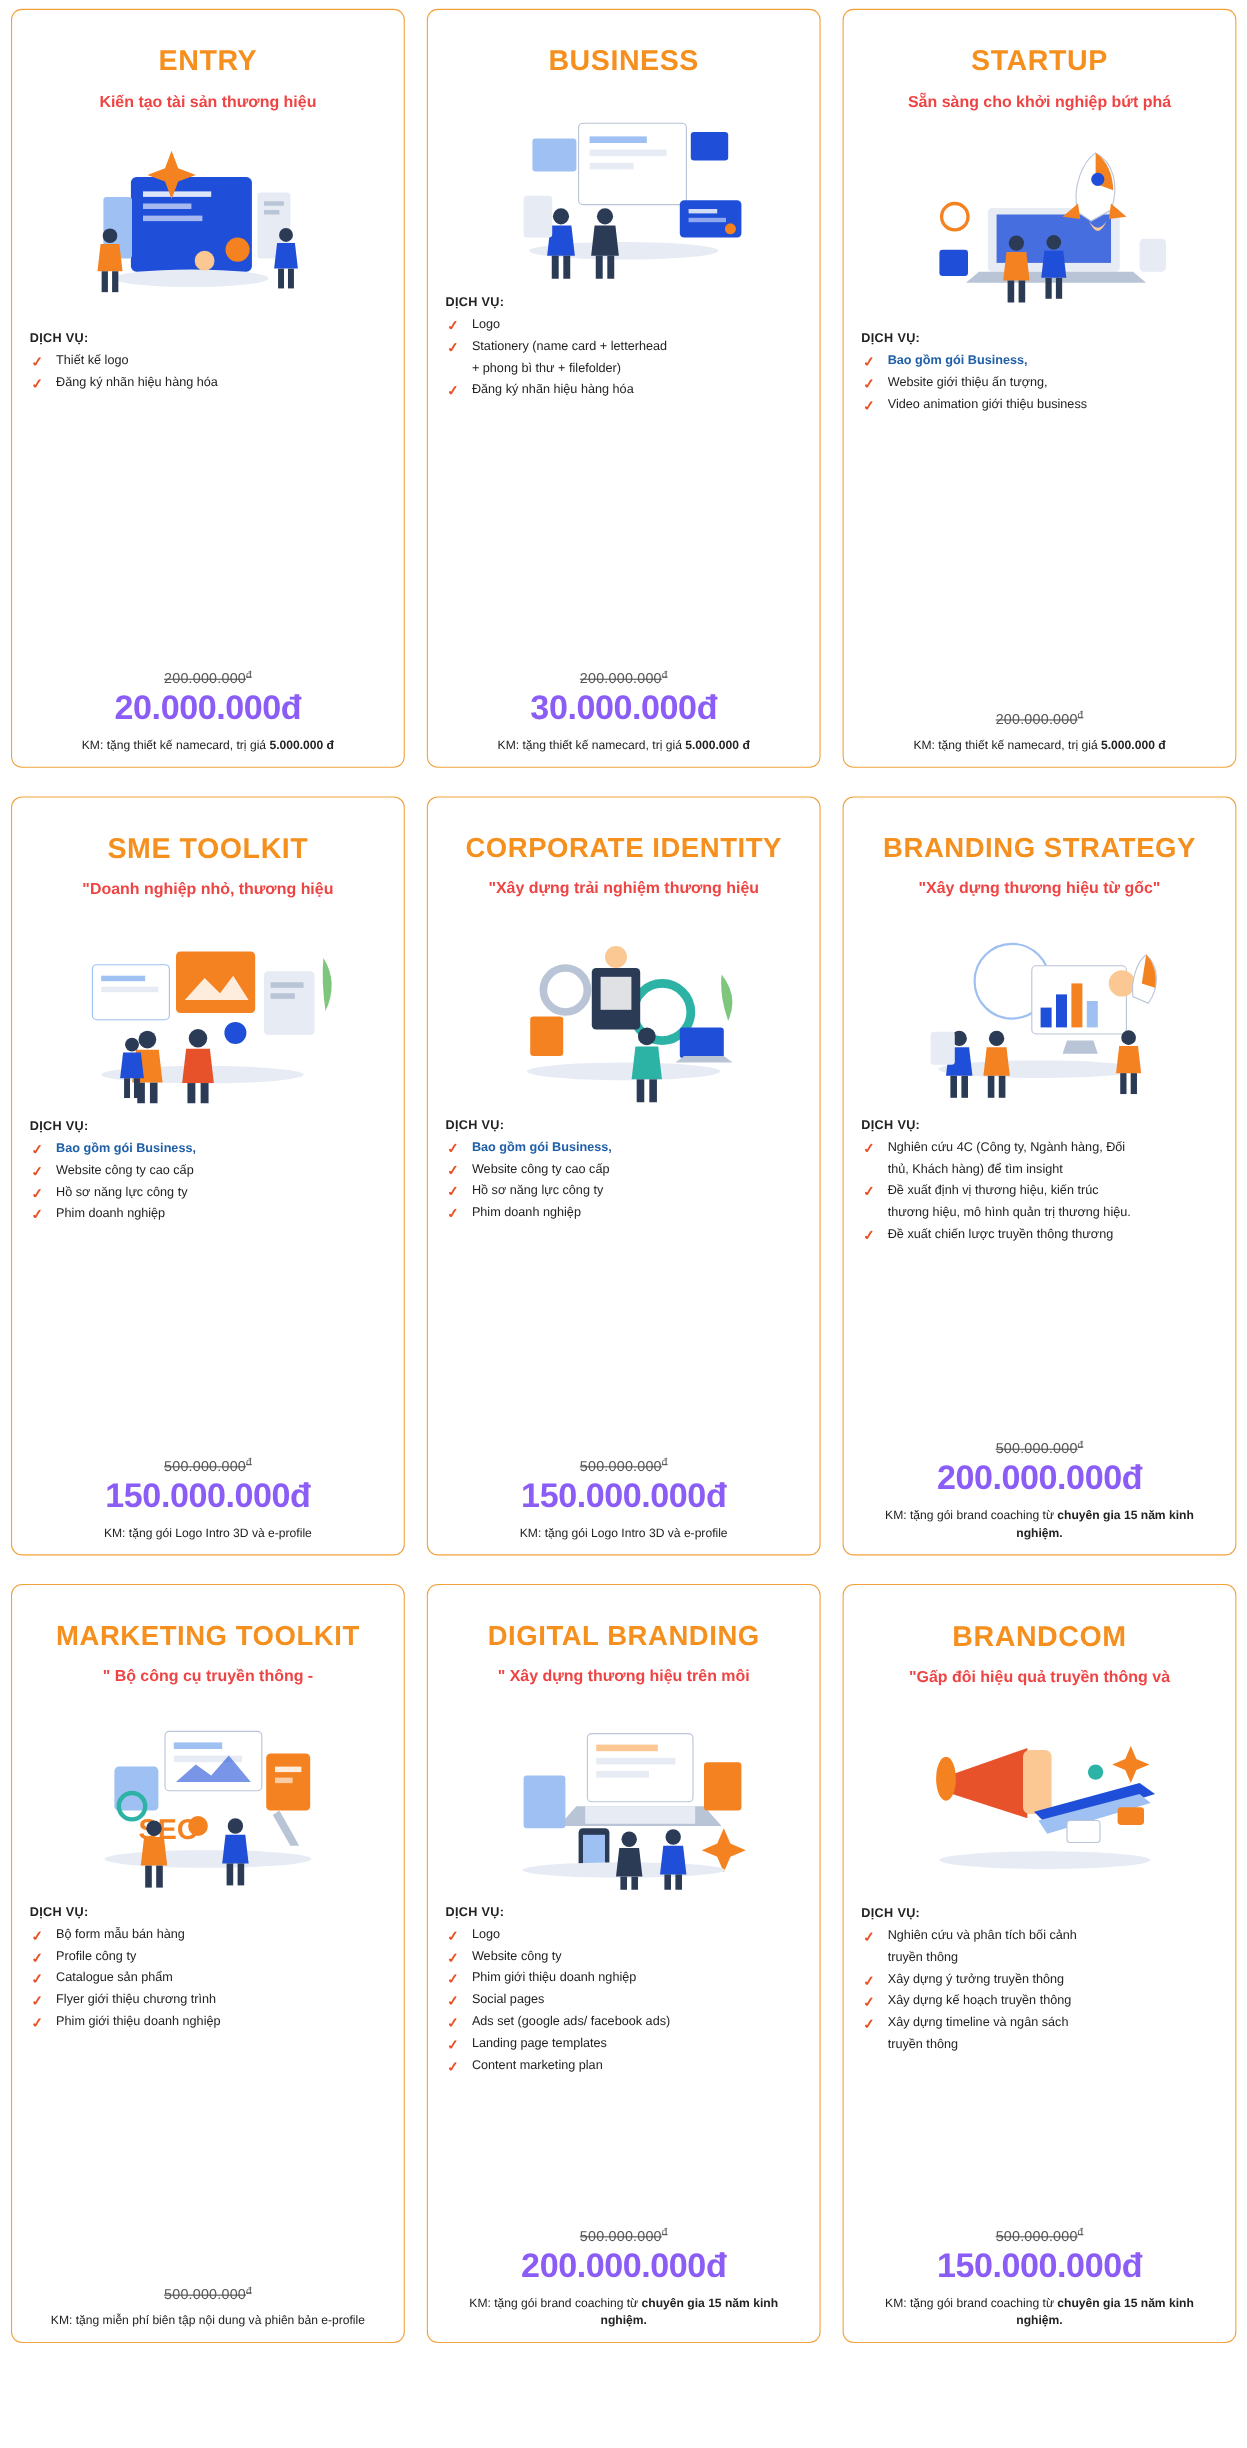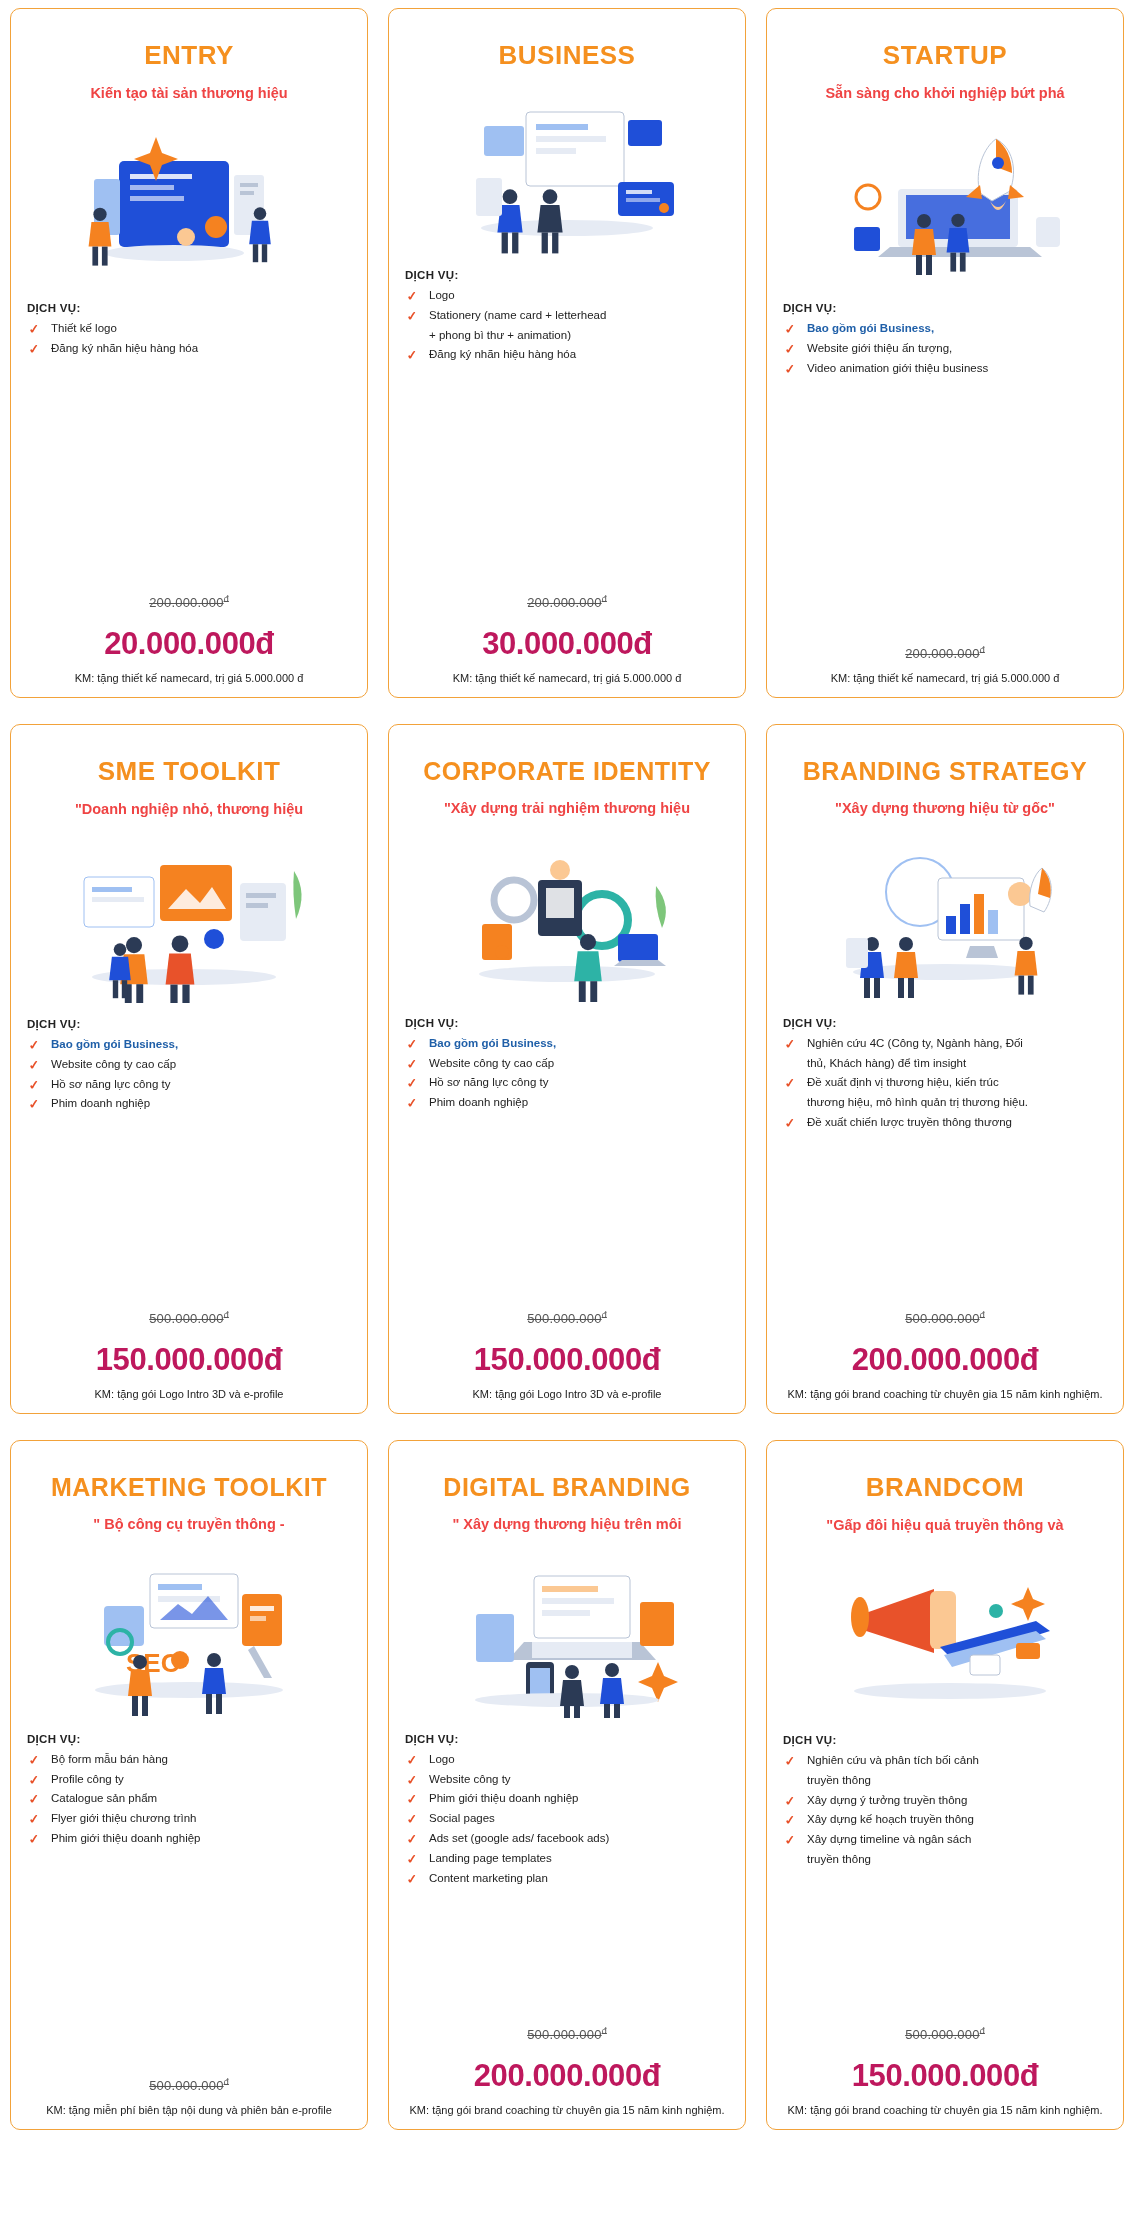--- a/index.html
+++ b/index.html
@@ -95,35 +95,35 @@
     padding-top: 10px;
   }
   .old-price {
     font-size: 13px;
     color: #555;
     text-decoration: line-through;
     letter-spacing: 0.2px;
   }
   .old-price sup { font-size: 9px; }
   .new-price {
-    color: #be185d;
+    color: #8b5cf6;
     font-weight: bold;
     font-size: 31px;
     letter-spacing: -0.4px;
-    margin-top: 17px;
+    margin-top: 3px;
     line-height: 1.1;
   }
   .promo {
     font-size: 11px;
     color: #222;
     margin-top: 10px;
     line-height: 1.45;
     padding: 0 2px;
   }
-  .promo b { font-weight: normal; }
+  .promo b { font-weight: bold; }
 </style>
 </head>
 <body>
 
 <div class="page">
   <div class="grid" id="grid">
       <div class="card">
         <div class="card-title">ENTRY</div>
         <div class="card-sub">Kiến tạo tài sản thương hiệu</div>
         <div class="illus">
@@ -192,21 +192,21 @@
       <rect x="-8" y="8" width="6" height="20" fill="#2b3a55"></rect>
       <rect x="2" y="8" width="6" height="20" fill="#2b3a55"></rect>
     </g>
       <rect x="34" y="92" width="26" height="38" rx="3" fill="#e6ebf4"></rect>
       </svg>
         </div>
         <div class="svc-label">DỊCH VỤ:</div>
         <ul class="svc-list">
           <li><span class="tick">✓</span><span>Logo</span></li>
           <li><span class="tick">✓</span><span>Stationery (name card + letterhead</span></li>
-          <li class="cont"><span>+ phong bì thư + animation)</span></li>
+          <li class="cont"><span>+ phong bì thư + filefolder)</span></li>
           <li><span class="tick">✓</span><span>Đăng ký nhãn hiệu hàng hóa</span></li>
         </ul>
         <div class="price-block">
           <div class="old-price"><span>200.000.000</span><sup>đ</sup></div>
           <div class="new-price">30.000.000đ</div>
           <div class="promo"><span>KM: tặng thiết kế namecard, trị giá </span><b>5.000.000 đ</b></div>
         </div>
       </div>
       <div class="card">
         <div class="card-title">STARTUP</div>

